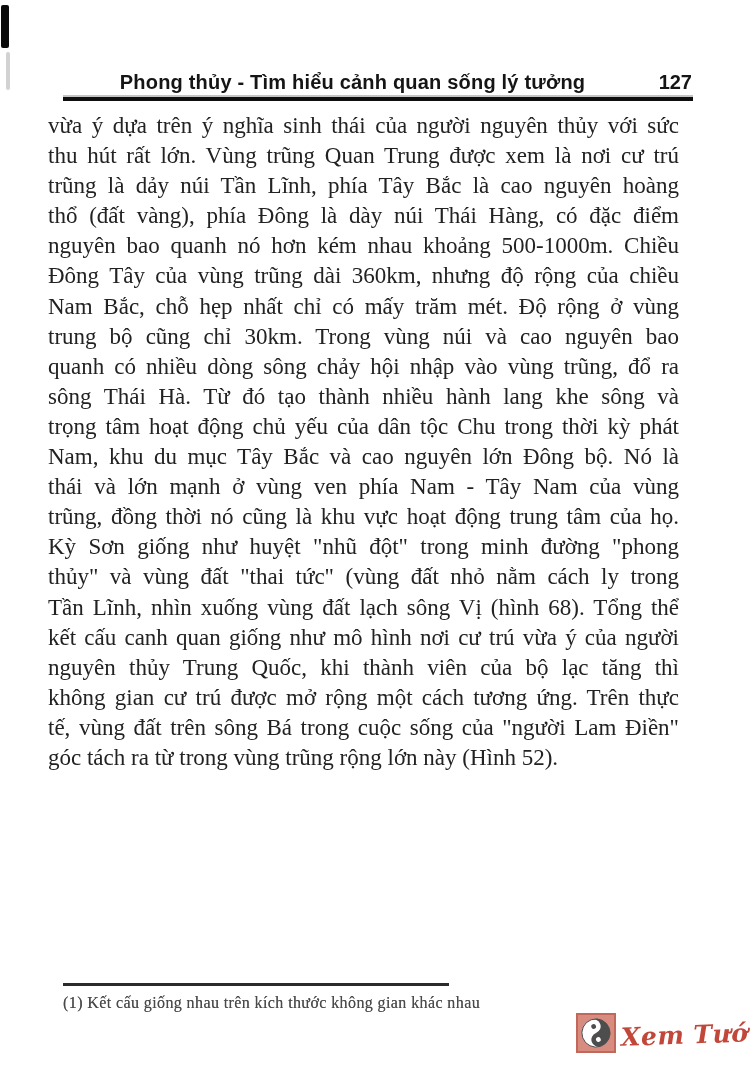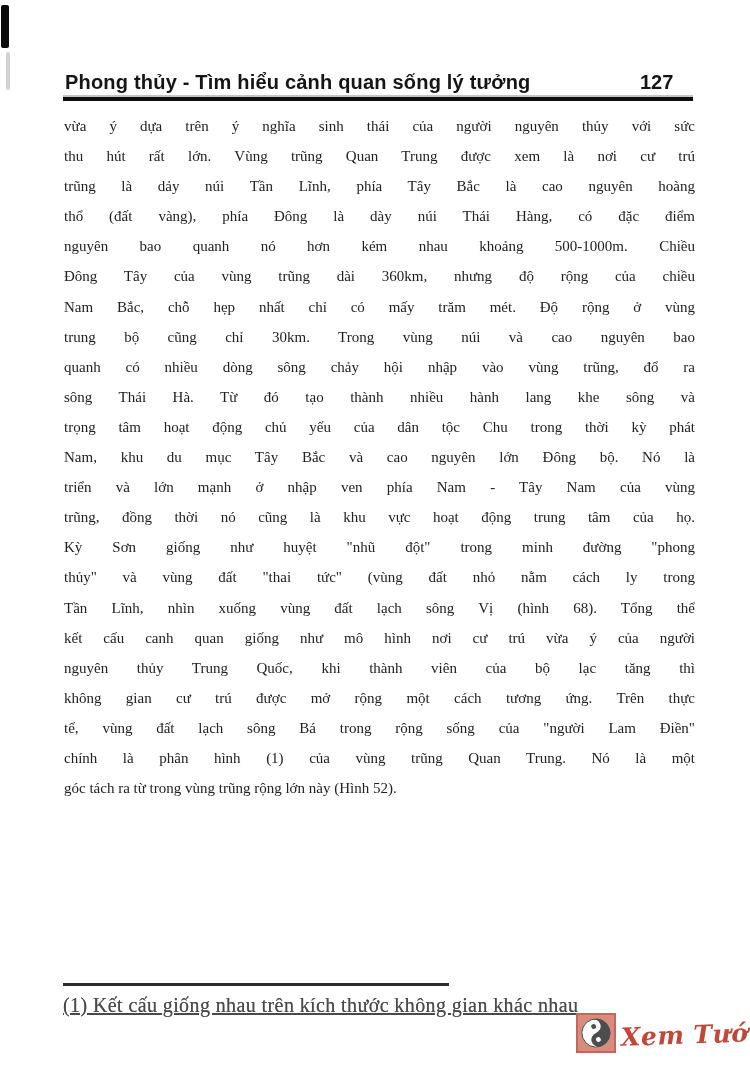--- a/index.html
+++ b/index.html
@@ -6,51 +6,50 @@
   body{
     width:750px;height:1067px;position:relative;background:#ffffff;
     font-family:"Liberation Serif",serif;color:#1e1e1e;overflow:hidden;
   }
   
   .scan-mark{position:absolute;left:1px;top:5px;width:8px;height:43px;background:#0a0a0a;border-radius:2px;}
   .scan-smudge{position:absolute;left:6px;top:52px;width:4px;height:38px;background:#d2d2d2;border-radius:2px;}
 
   
   .header-title{
-    position:absolute;top:71px;left:65px;width:575px;text-align:left;
+    position:absolute;top:71px;left:65px;width:575px;text-align:center;
     font-family:"Liberation Sans",sans-serif;font-weight:bold;font-size:20px;color:#151515;
     letter-spacing:.2px;white-space:nowrap;
   }
   .header-page-number{
-    position:absolute;top:71px;left:640px;width:52px;
+    position:absolute;top:71px;left:640px;width:52px;text-align:right;
     font-family:"Liberation Sans",sans-serif;font-weight:bold;font-size:20px;color:#151515;
   }
   .header-rule{
     position:absolute;top:97px;left:63px;width:630px;height:4px;background:#0e0e0e;
     box-shadow:0 -2px 0 rgba(20,20,20,.25);
   }
 
   
   .body-text{
-    position:absolute;top:111px;left:64px;width:631px;
-    font-size:15px;line-height:30.1px;color:#222;
+    position:absolute;top:111px;left:48px;width:631px;
+    font-size:23px;line-height:30.1px;color:#222;
   }
   .body-line{
     text-align:justify;text-align-last:justify;height:30.1px;white-space:normal;
     text-justify:inter-word;
   }
   .body-line.last-line{text-align-last:left;}
 
   
   .footnote-rule{position:absolute;top:983px;left:63px;width:386px;height:3px;background:#2b2b2b;}
   .footnote-text{
     position:absolute;top:994px;left:63px;width:620px;
-    font-size:20px;color:#4a4a4a;letter-spacing:.4px;
+    font-size:16px;color:#4a4a4a;letter-spacing:.4px;
     text-shadow:0 0 .6px #777;
-    text-decoration:underline;
   }
 
   
   .logo{position:absolute;left:576px;top:1013px;display:flex;align-items:center;gap:5px;}
   .logo-square{
     width:40px;height:40px;box-sizing:border-box;background:#d78c7f;
     border:2px solid #c2685a;display:flex;align-items:center;justify-content:center;
   }
   .logo-square svg{width:30px;height:30px;transform:rotate(-20deg);}
   .logo-text{
@@ -74,30 +73,29 @@
     <div class="body-line">trũng là dảy núi Tần Lĩnh, phía Tây Bắc là cao nguyên hoàng</div>
     <div class="body-line">thổ (đất vàng), phía Đông là dày núi Thái Hàng, có đặc điểm</div>
     <div class="body-line">nguyên bao quanh nó hơn kém nhau khoảng 500-1000m. Chiều</div>
     <div class="body-line">Đông Tây của vùng trũng dài 360km, nhưng độ rộng của chiều</div>
     <div class="body-line">Nam Bắc, chỗ hẹp nhất chỉ có mấy trăm mét. Độ rộng ở vùng</div>
     <div class="body-line">trung bộ cũng chỉ 30km. Trong vùng núi và cao nguyên bao</div>
     <div class="body-line">quanh có nhiều dòng sông chảy hội nhập vào vùng trũng, đổ ra</div>
     <div class="body-line">sông Thái Hà. Từ đó tạo thành nhiều hành lang khe sông và</div>
     <div class="body-line">trọng tâm hoạt động chủ yếu của dân tộc Chu trong thời kỳ phát</div>
     <div class="body-line">Nam, khu du mục Tây Bắc và cao nguyên lớn Đông bộ. Nó là</div>
-    <div class="body-line">triển và lớn mạnh ở nhập ven phía Nam - Tây Nam của vùng</div>
+    <div class="body-line">thái và lớn mạnh ở vùng ven phía Nam - Tây Nam của vùng</div>
     <div class="body-line">trũng, đồng thời nó cũng là khu vực hoạt động trung tâm của họ.</div>
     <div class="body-line">Kỳ Sơn giống như huyệt "nhũ đột" trong minh đường "phong</div>
     <div class="body-line">thủy" và vùng đất "thai tức" (vùng đất nhỏ nằm cách ly trong</div>
     <div class="body-line">Tần Lĩnh, nhìn xuống vùng đất lạch sông Vị (hình 68). Tổng thể</div>
     <div class="body-line">kết cấu canh quan giống như mô hình nơi cư trú vừa ý của người</div>
     <div class="body-line">nguyên thủy Trung Quốc, khi thành viên của bộ lạc tăng thì</div>
     <div class="body-line">không gian cư trú được mở rộng một cách tương ứng. Trên thực</div>
-    <div class="body-line">tế, vùng đất lạch sông Bá trong rộng sống của "người Lam Điền"</div>
-    <div class="body-line">chính là phân hình (1) của vùng trũng Quan Trung. Nó là một</div>
+    <div class="body-line">tế, vùng đất trên sông Bá trong cuộc sống của "người Lam Điền"</div>
     <div class="body-line last-line">góc tách ra từ trong vùng trũng rộng lớn này (Hình 52).</div>
   </div>
 
 <div class="footnote-rule"></div>
 <div class="footnote-text">(1)  Kết cấu giống nhau trên kích thước không gian khác nhau</div>
 
 <div class="logo">
   <div class="logo-square">
     <svg viewBox="0 0 100 100" aria-hidden="true">
       <circle cx="50" cy="50" r="47" fill="#ffffff" stroke="#4d4d4d" stroke-width="3"></circle>

